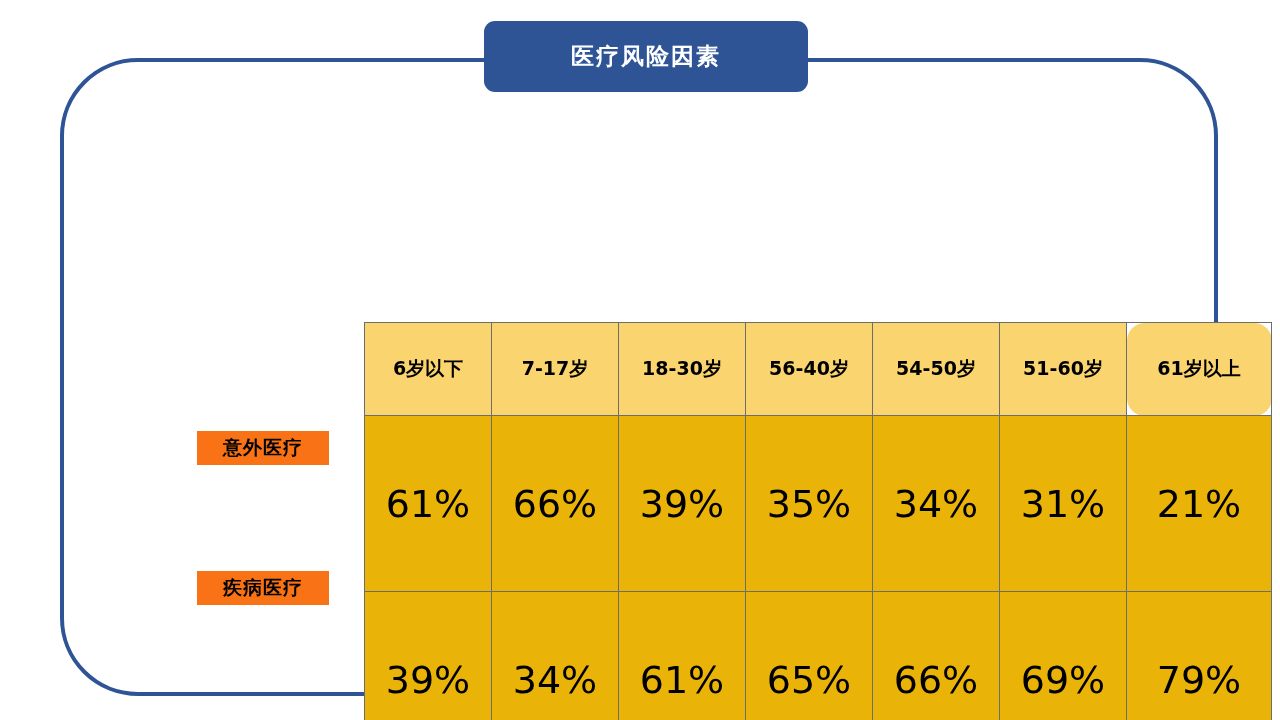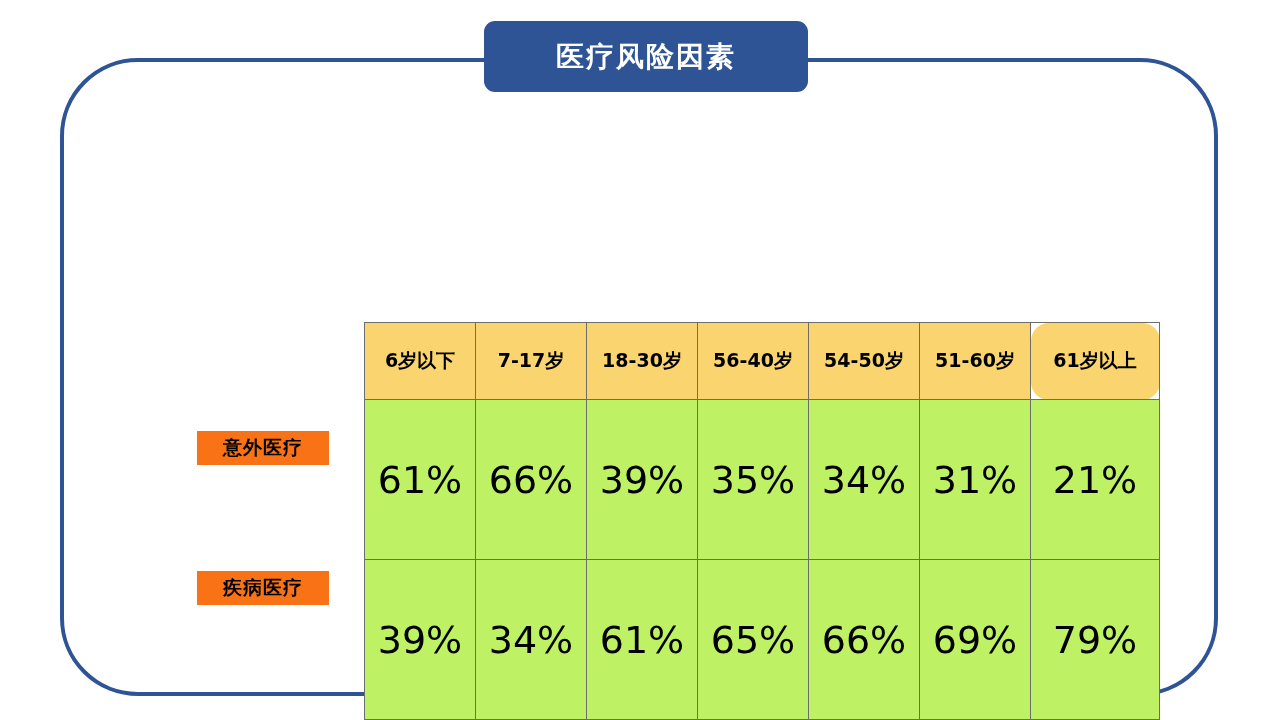--- a/index.html
+++ b/index.html
@@ -37,21 +37,21 @@
     height: 71px;
     background: #2E5496;
     border-radius: 11px;
     display: flex;
     align-items: center;
     justify-content: center;
     z-index: 5;
   }
   #title-banner .title-text {
     color: #ffffff;
-    font-size: 28px;
+    font-size: 23px;
     font-weight: bold;
     letter-spacing: 2px;
     line-height: 1;
     white-space: nowrap;
   }
 
   
   #body-text {
     position: absolute;
     left: 242px;
@@ -86,35 +86,35 @@
     position: absolute;
     left: 364px;
     top: 322px;
     width: 662px;
     border-collapse: collapse;
     table-layout: fixed;
   }
   #data-table th,
   #data-table td {
     border: 1px solid #6d6d6d;
-    padding: 9px;
+    padding: 17px;
     text-align: center;
     vertical-align: middle;
   }
   #data-table thead th {
     background: #FAD46E;
     height: 58px;
     font-size: 19px;
     font-weight: bold;
     color: #000000;
     letter-spacing: 0px;
     white-space: nowrap;
   }
   #data-table tbody td {
-    background: #bef264;
+    background: #eab308;
     height: 141px;
     font-size: 38px;
     font-weight: 400;
     color: #000000;
     font-family: "DejaVu Sans", "Liberation Sans", sans-serif;
   }
   .col-w-normal { width: 92px; }
   .col-w-last   { width: 110px; border-radius: 18px; }
 </style>
 </head>

